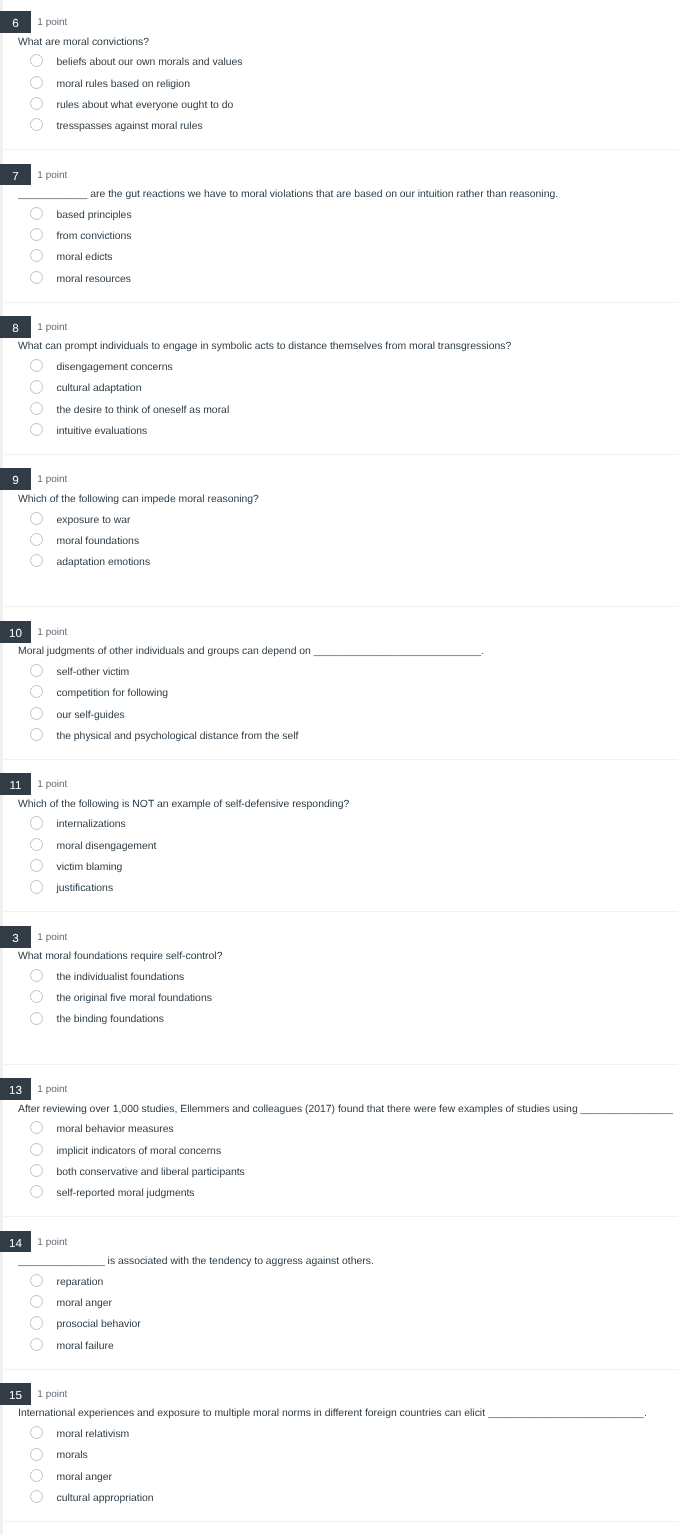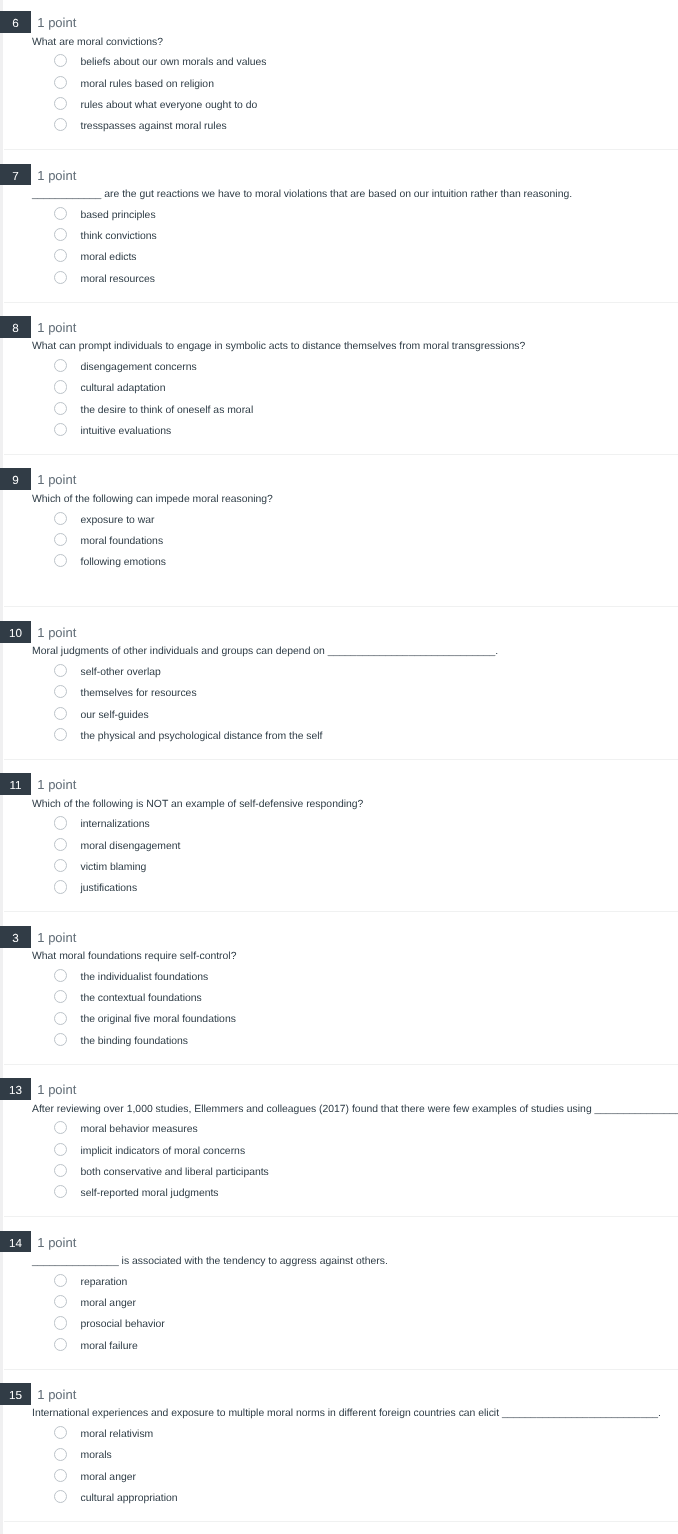--- a/index.html
+++ b/index.html
@@ -6,25 +6,25 @@
   html,body{margin:0;padding:0;background:#ffffff;}
   body{font-family:"Liberation Sans",sans-serif;-webkit-font-smoothing:antialiased;text-rendering:geometricPrecision;}
   #page{position:relative;will-change:transform;width:678px;height:1534px;overflow:hidden;background:#fff;}
   .left-rail{position:absolute;left:0;top:0;width:3px;height:1534px;background:#f0f0f1;z-index:0;}
   .question-list{position:absolute;left:0;top:-2.4px;width:678px;z-index:1;}
   .question{position:relative;height:152.44px;}
   .q-sep{position:absolute;left:4px;top:151.5px;width:674px;height:1px;background:#f0f1f1;}
   .q-head{position:absolute;left:0;top:13.5px;height:21.3px;width:100%;}
   .q-number{position:absolute;left:0;top:0;width:31px;height:21.8px;background:#313c46;color:#ffffff;
             font-size:11.7px;line-height:25.2px;text-align:center;}
-  .q-points{position:absolute;left:37.3px;top:0;height:21.3px;line-height:23.3px;font-size:13px;color:#606c76;}
-  .q-text{position:absolute;left:32px;top:37.9px;font-size:10.4px;line-height:14px;color:#2d3b45;white-space:pre;text-align:right;}
+  .q-points{position:absolute;left:37.3px;top:0;height:21.3px;line-height:23.3px;font-size:10px;color:#606c76;}
+  .q-text{position:absolute;left:18px;top:37.9px;font-size:10.4px;line-height:14px;color:#2d3b45;white-space:pre;text-align:right;}
   .q-blank{color:#454f59;}
   .options{position:absolute;left:0;top:58.6px;width:100%;}
-  .option{position:relative;height:21.33px;margin-left:24px;}
+  .option{position:relative;height:21.33px;}
   .radio{position:absolute;left:29.55px;top:-1.95px;width:11.1px;height:11.1px;border:1.15px solid #bcc3c9;border-radius:50%;background:#fff;box-sizing:content-box;}
   .option-label{position:absolute;left:56.5px;top:0;font-size:10.4px;line-height:14px;color:#2d3b45;white-space:pre;}
 </style>
 </head>
 <body>
 
 <div id="page">
   <div class="left-rail"></div>
   <div class="question-list" id="question-list">
       <div class="question">
@@ -60,21 +60,21 @@
           <div class="q-points">1 point</div>
         </div>
         <div class="q-text"><span class="q-blank">____________</span><span> are the gut reactions we have to moral violations that are based on our intuition rather than reasoning.</span></div>
         <div class="options">
           <div class="option">
             <span class="radio"></span>
             <span class="option-label">based principles</span>
           </div>
           <div class="option">
             <span class="radio"></span>
-            <span class="option-label">think convictions</span>
+            <span class="option-label">from convictions</span>
           </div>
           <div class="option">
             <span class="radio"></span>
             <span class="option-label">moral edicts</span>
           </div>
           <div class="option">
             <span class="radio"></span>
             <span class="option-label">moral resources</span>
           </div>
         </div>
@@ -116,39 +116,39 @@
           <div class="option">
             <span class="radio"></span>
             <span class="option-label">exposure to war</span>
           </div>
           <div class="option">
             <span class="radio"></span>
             <span class="option-label">moral foundations</span>
           </div>
           <div class="option">
             <span class="radio"></span>
-            <span class="option-label">following emotions</span>
+            <span class="option-label">adaptation emotions</span>
           </div>
         </div>
       </div>
       <div class="question">
         <div class="q-sep"></div>
         <div class="q-head">
           <div class="q-number">10</div>
           <div class="q-points">1 point</div>
         </div>
         <div class="q-text"><span>Moral judgments of other individuals and groups can depend on </span><span class="q-blank">_____________________________</span><span>.</span></div>
         <div class="options">
           <div class="option">
             <span class="radio"></span>
-            <span class="option-label">self-other overlap</span>
-          </div>
-          <div class="option">
-            <span class="radio"></span>
-            <span class="option-label">themselves for resources</span>
+            <span class="option-label">self-other victim</span>
+          </div>
+          <div class="option">
+            <span class="radio"></span>
+            <span class="option-label">competition for following</span>
           </div>
           <div class="option">
             <span class="radio"></span>
             <span class="option-label">our self-guides</span>
           </div>
           <div class="option">
             <span class="radio"></span>
             <span class="option-label">the physical and psychological distance from the self</span>
           </div>
         </div>
@@ -183,24 +183,20 @@
         <div class="q-sep"></div>
         <div class="q-head">
           <div class="q-number">3</div>
           <div class="q-points">1 point</div>
         </div>
         <div class="q-text"><span>What moral foundations require self-control?</span></div>
         <div class="options">
           <div class="option">
             <span class="radio"></span>
             <span class="option-label">the individualist foundations</span>
-          </div>
-          <div class="option">
-            <span class="radio"></span>
-            <span class="option-label">the contextual foundations</span>
           </div>
           <div class="option">
             <span class="radio"></span>
             <span class="option-label">the original five moral foundations</span>
           </div>
           <div class="option">
             <span class="radio"></span>
             <span class="option-label">the binding foundations</span>
           </div>
         </div>

